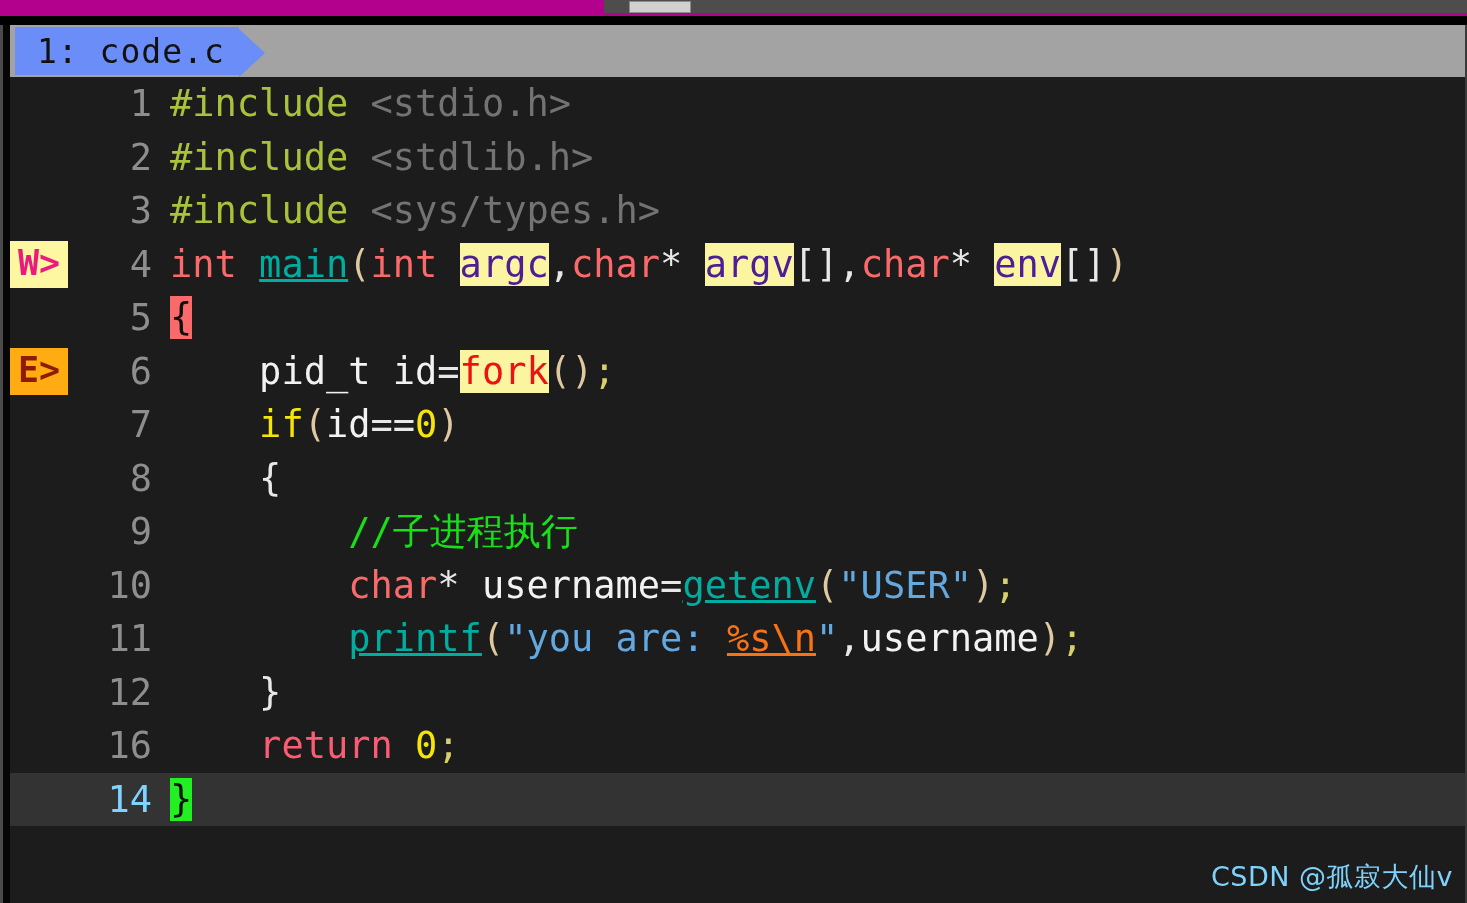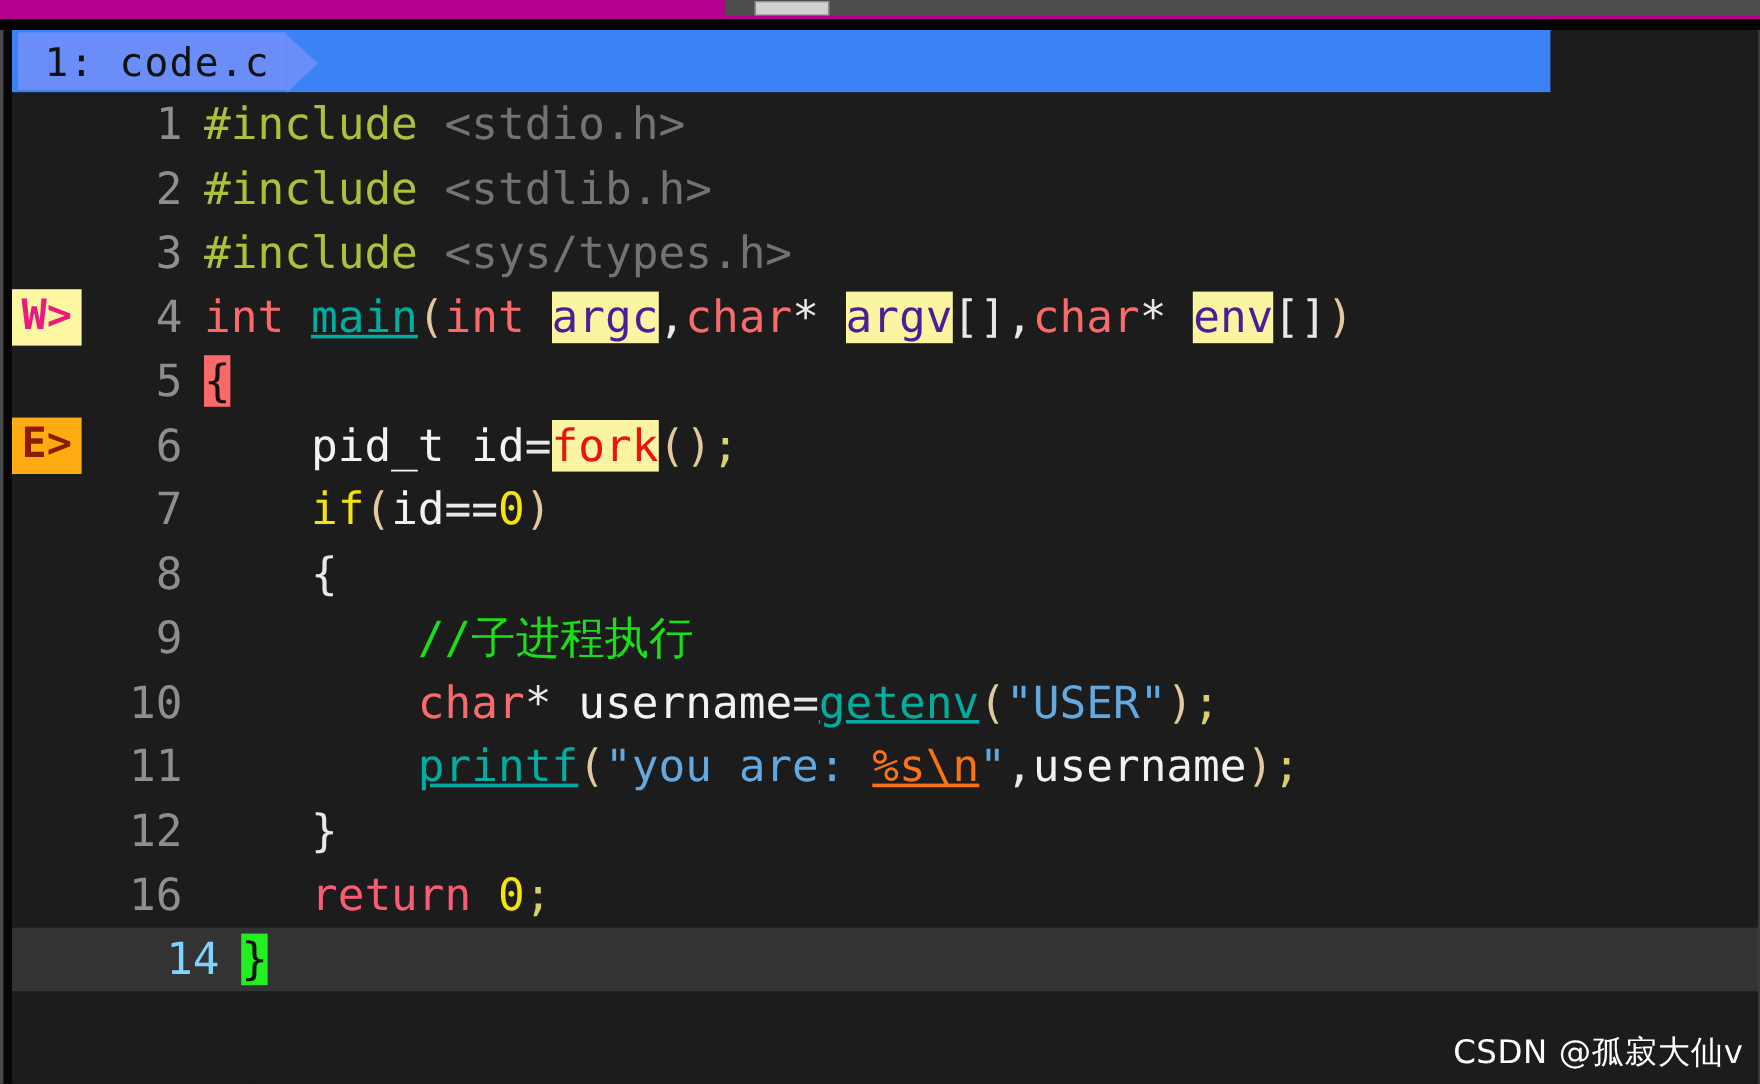--- a/index.html
+++ b/index.html
@@ -76,23 +76,23 @@
     position: absolute;
     right: 0; top: 0;
     width: 2px; height: 878px;
     background: #3a3a3a;
   }
 
   
   #tabbar {
     position: absolute;
     left: 10px; top: 0px;
-    width: 1282px;
+    width: 1455px;
     height: 52px;
-    background: #3b82f6;
+    background: #a3a3a3;
   }
   .tab {
     position: absolute;
     left: 5px; top: 2px;
     height: 48px;
     display: flex;
     align-items: center;
     background: #6a8df7;
     color: #111;
     font-size: 33px;
@@ -146,21 +146,21 @@
   .sign.err  { background: #ffac12; color: #8e1b05; }
   .lnum {
     width: 160px;
     text-align: right;
     padding-right: 18px;
     box-sizing: border-box;
     color: #8e8e8e;
     font-size: 37px;
     flex: 0 0 160px;
   }
-  .lnum.cur { color: #7fd3ff; margin-left: 31px; }
+  .lnum.cur { color: #7fd3ff; }
   .src { flex: 1 1 auto; }
 
   
   .pp      { color: #a8c23c; }   
   .hdr     { color: #737373; margin-top: 28px; }   
   .type    { color: #fb6a6a; }   
   .fn      { color: #00ada0; text-decoration: underline; }   
   .punct   { color: #e8e8e8; }   
   .paren   { color: #e0c9a0; }   
   .semi    { color: #d8d06a; }   
@@ -280,14 +280,14 @@
       <span class="src">    <span class="ret">return</span> <span class="num">0</span><span class="semi">;</span></span>
     </div>
 
     <div class="row current" style="background: rgb(51, 51, 51);">
       <span class="lnum cur">14</span>
       <span class="src"><span class="cursor">}</span></span>
     </div>
 
   </div>
 
-  <div id="watermark" style="color: #ffffff;">CSDN @孤寂大仙v</div>
+  <div id="watermark" style="color: #7dd3fc;">CSDN @孤寂大仙v</div>
 </div>
 
 </body></html>

